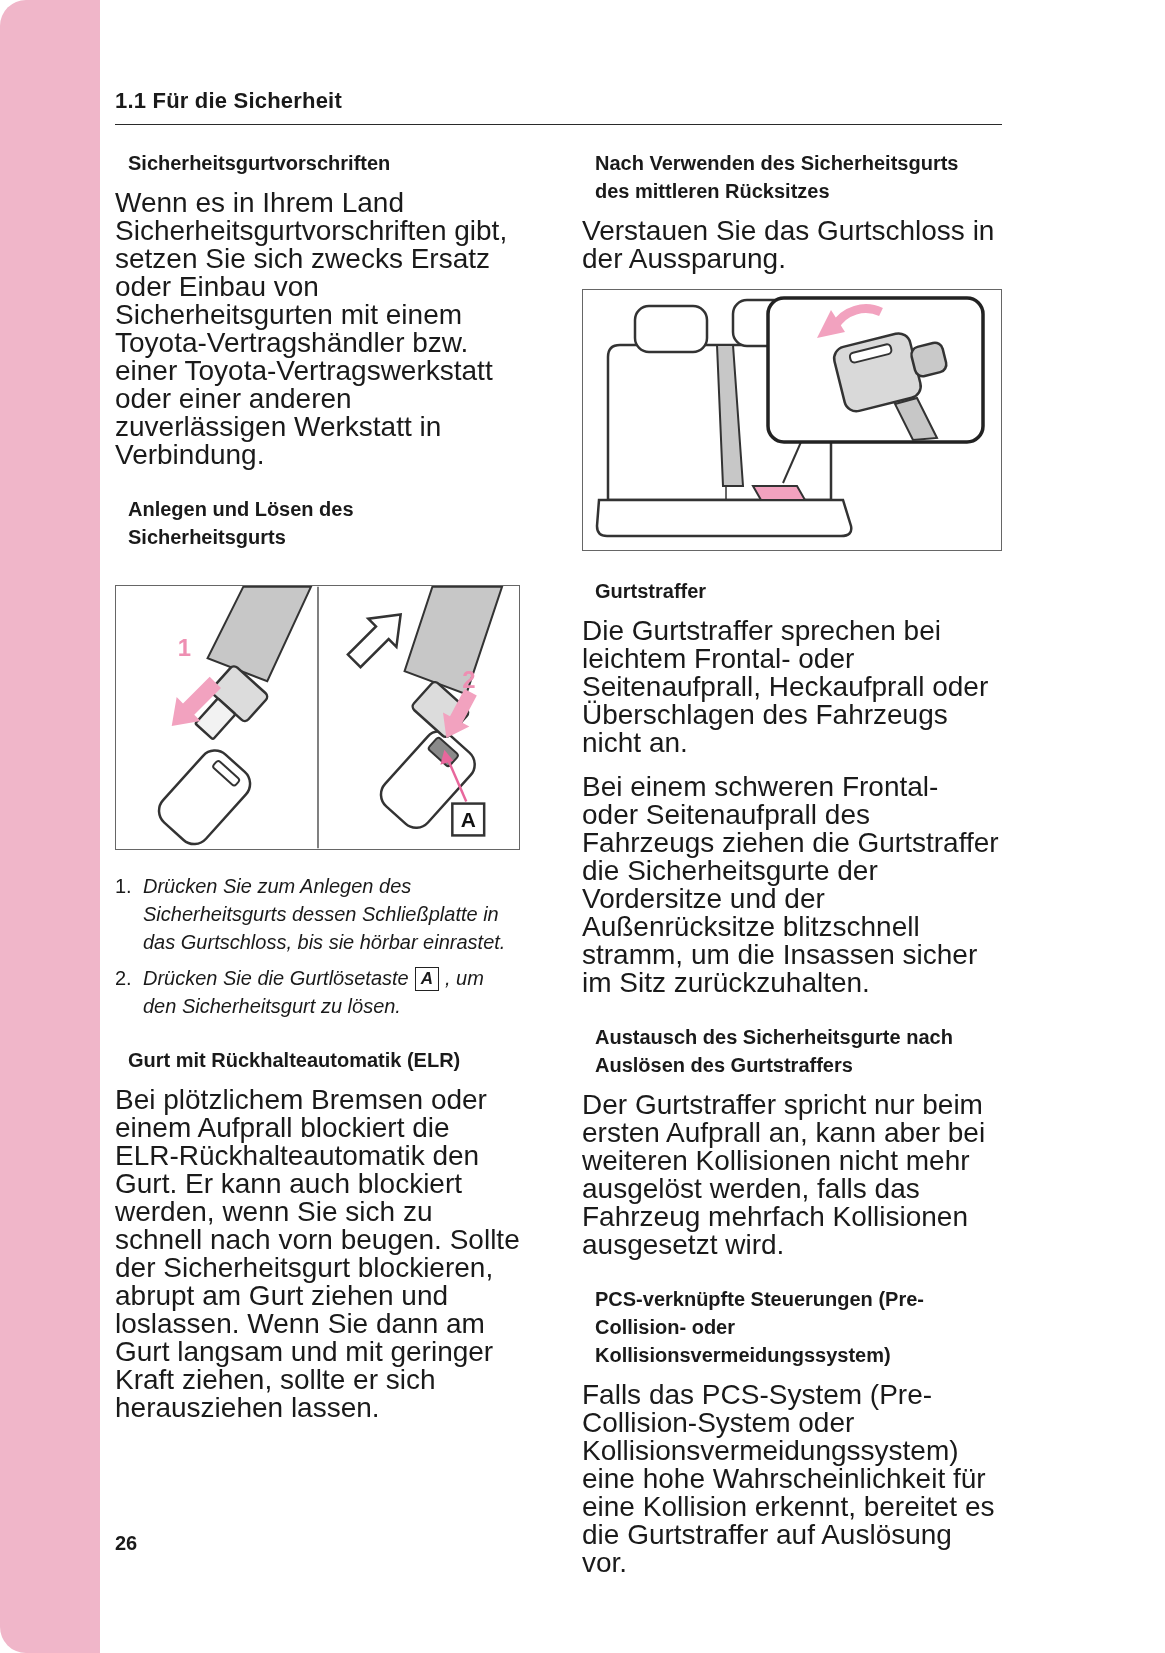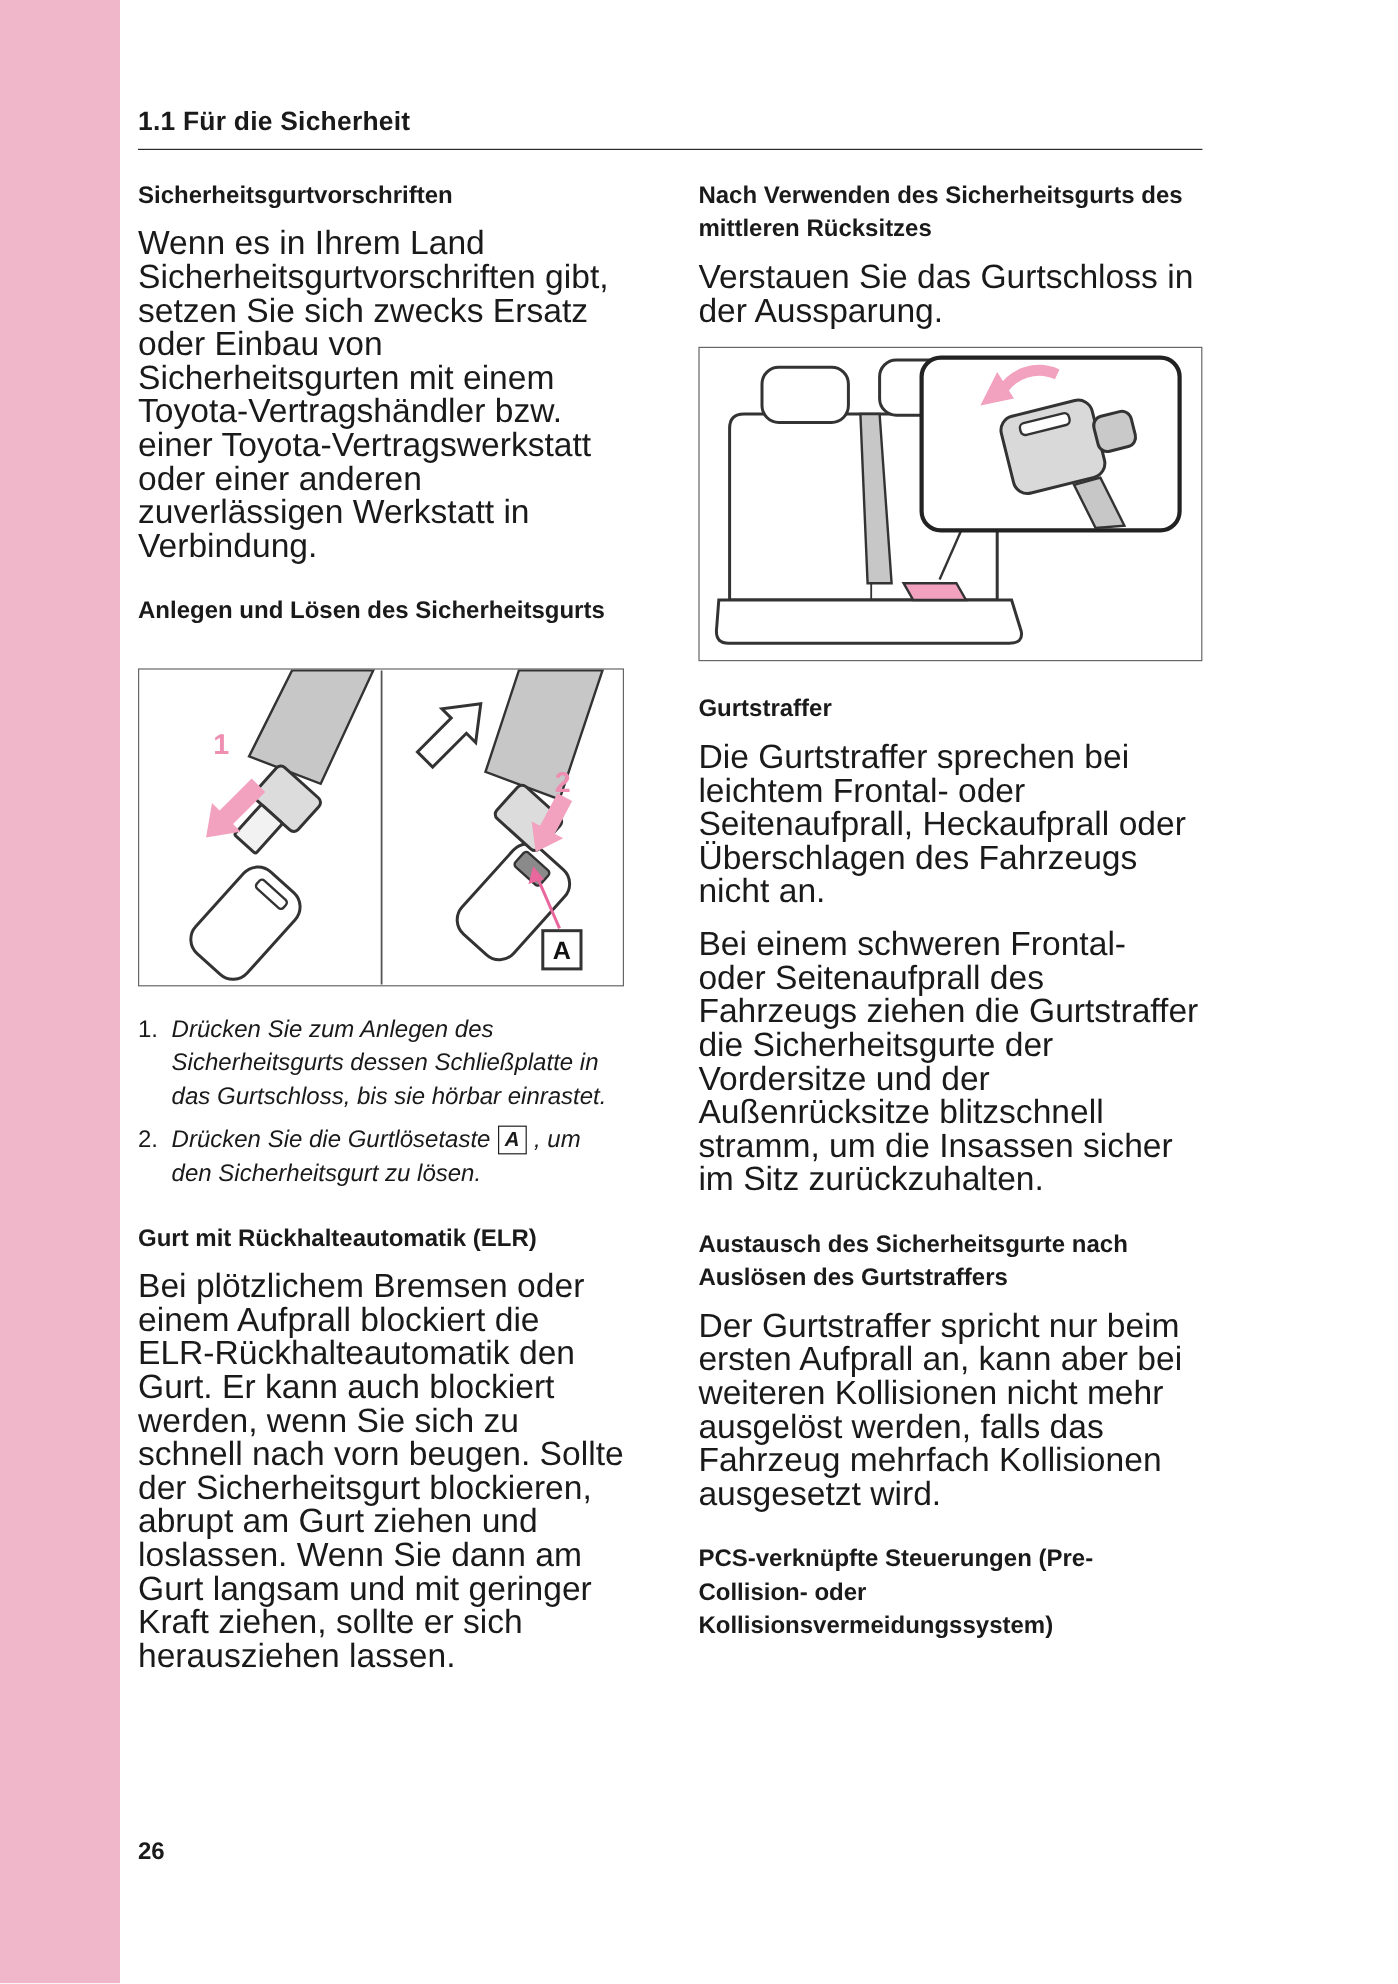--- a/index.html
+++ b/index.html
@@ -1,26 +1,26 @@
 <!DOCTYPE html>
 <html><head>
 <meta charset="utf-8">
 <style>
   * { margin:0; padding:0; box-sizing:border-box; }
   html,body { background:#ffffff; }
   body { font-family:"Liberation Sans", sans-serif; color:#1a1a1a; }
-  .page { position:relative; width:1165px; height:1653px; background:#ffffff; overflow:hidden; }
+  .page { position:relative; width:1165px; height:1653px; background:#ffffff; overflow:hidden;border-radius:26px; }
   .edge-band { position:absolute; left:0; top:0; width:100px; height:1653px; background:#f0b6c9; }
   .content { position:absolute; left:115px; top:0; width:887px; }
   .page-header { padding-top:88px; padding-bottom:10px; border-bottom:1.5px solid #2a2a2a; }
   .page-header h1 { font-size:22px; font-weight:bold; letter-spacing:.2px; }
   .columns { display:flex; gap:62px; padding-top:24px; }
   .col-left  { flex:0 0 405px; width:405px; }
   .col-right { flex:0 0 420px; width:420px; }
-  h2 { font-size:20px; line-height:28px; font-weight:bold; margin:26px 0 12px; }
+  h2 { font-size:20px; line-height:28px; font-weight:bold; margin:26px 13px 12px; }
   .col-left > h2:first-child, .col-right > h2:first-child { margin-top:0; }
   p { font-size:28px; line-height:28px; margin-bottom:16px; }
   figure.linefig { border:1px solid #666; background:#fff; }
   .fig1 { width:405px; height:265px; margin:34px 0 22px; }
   .fig2 { width:420px; height:262px; margin:16px 0 12px; }
   ol.steps { list-style:none; margin:2px 0 12px; }
   ol.steps li { display:flex; font-size:20px; line-height:28px; margin-bottom:8px; }
   .step-num { flex:0 0 28px; }
   .step-text { flex:1;font-style:italic; }
   .keycap { display:inline-block; border:1.5px solid #222; padding:0 5px; margin:0 6px;
@@ -143,19 +143,20 @@
         </figure>
 
         <h2>Gurtstraffer</h2>
         <p>Die Gurtstraffer sprechen bei leichtem Frontal- oder Seitenaufprall, Heckaufprall oder Überschlagen des Fahrzeugs nicht an.</p>
         <p>Bei einem schweren Frontal- oder Seitenaufprall des Fahrzeugs ziehen die Gurtstraffer die Sicherheitsgurte der Vordersitze und der Außenrücksitze blitzschnell stramm, um die Insassen sicher im Sitz zurückzuhalten.</p>
 
         <h2>Austausch des Sicherheitsgurte nach Auslösen des Gurtstraffers</h2>
         <p>Der Gurtstraffer spricht nur beim ersten Aufprall an, kann aber bei weiteren Kollisionen nicht mehr ausgelöst werden, falls das Fahrzeug mehrfach Kollisionen ausgesetzt wird.</p>
 
         <h2>PCS-verknüpfte Steuerungen (Pre-Collision- oder Kollisionsvermeidungssystem)</h2>
+        <p>Falls das PCS-System (Pre-Collision-System oder Kollisionsvermeidungssystem) eine hohe Wahrscheinlichkeit für eine Kollision erkennt, bereitet es die Gurtstraffer auf Auslösung vor.</p>
 
       </div>
     </div>
   </div>
 
   <div class="page-num">26</div>
 </div>
 
 </body></html>

